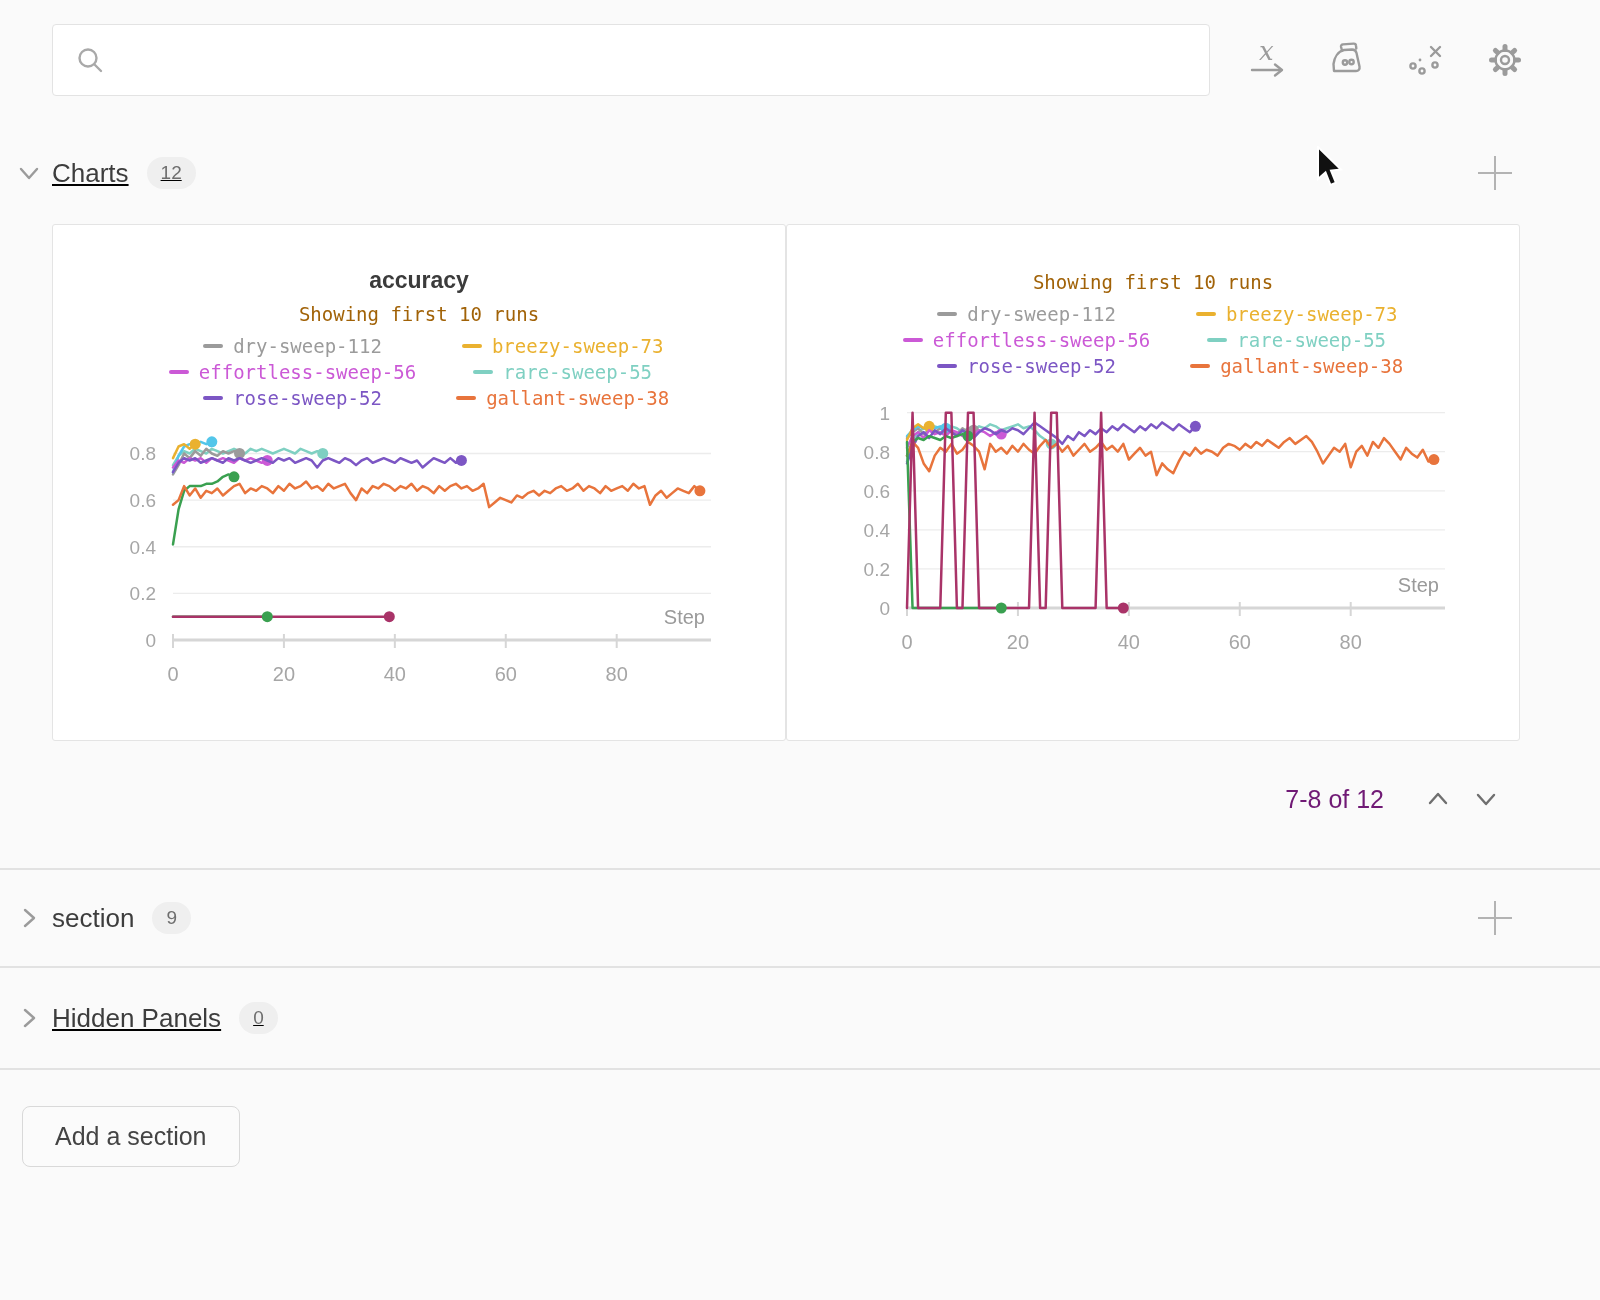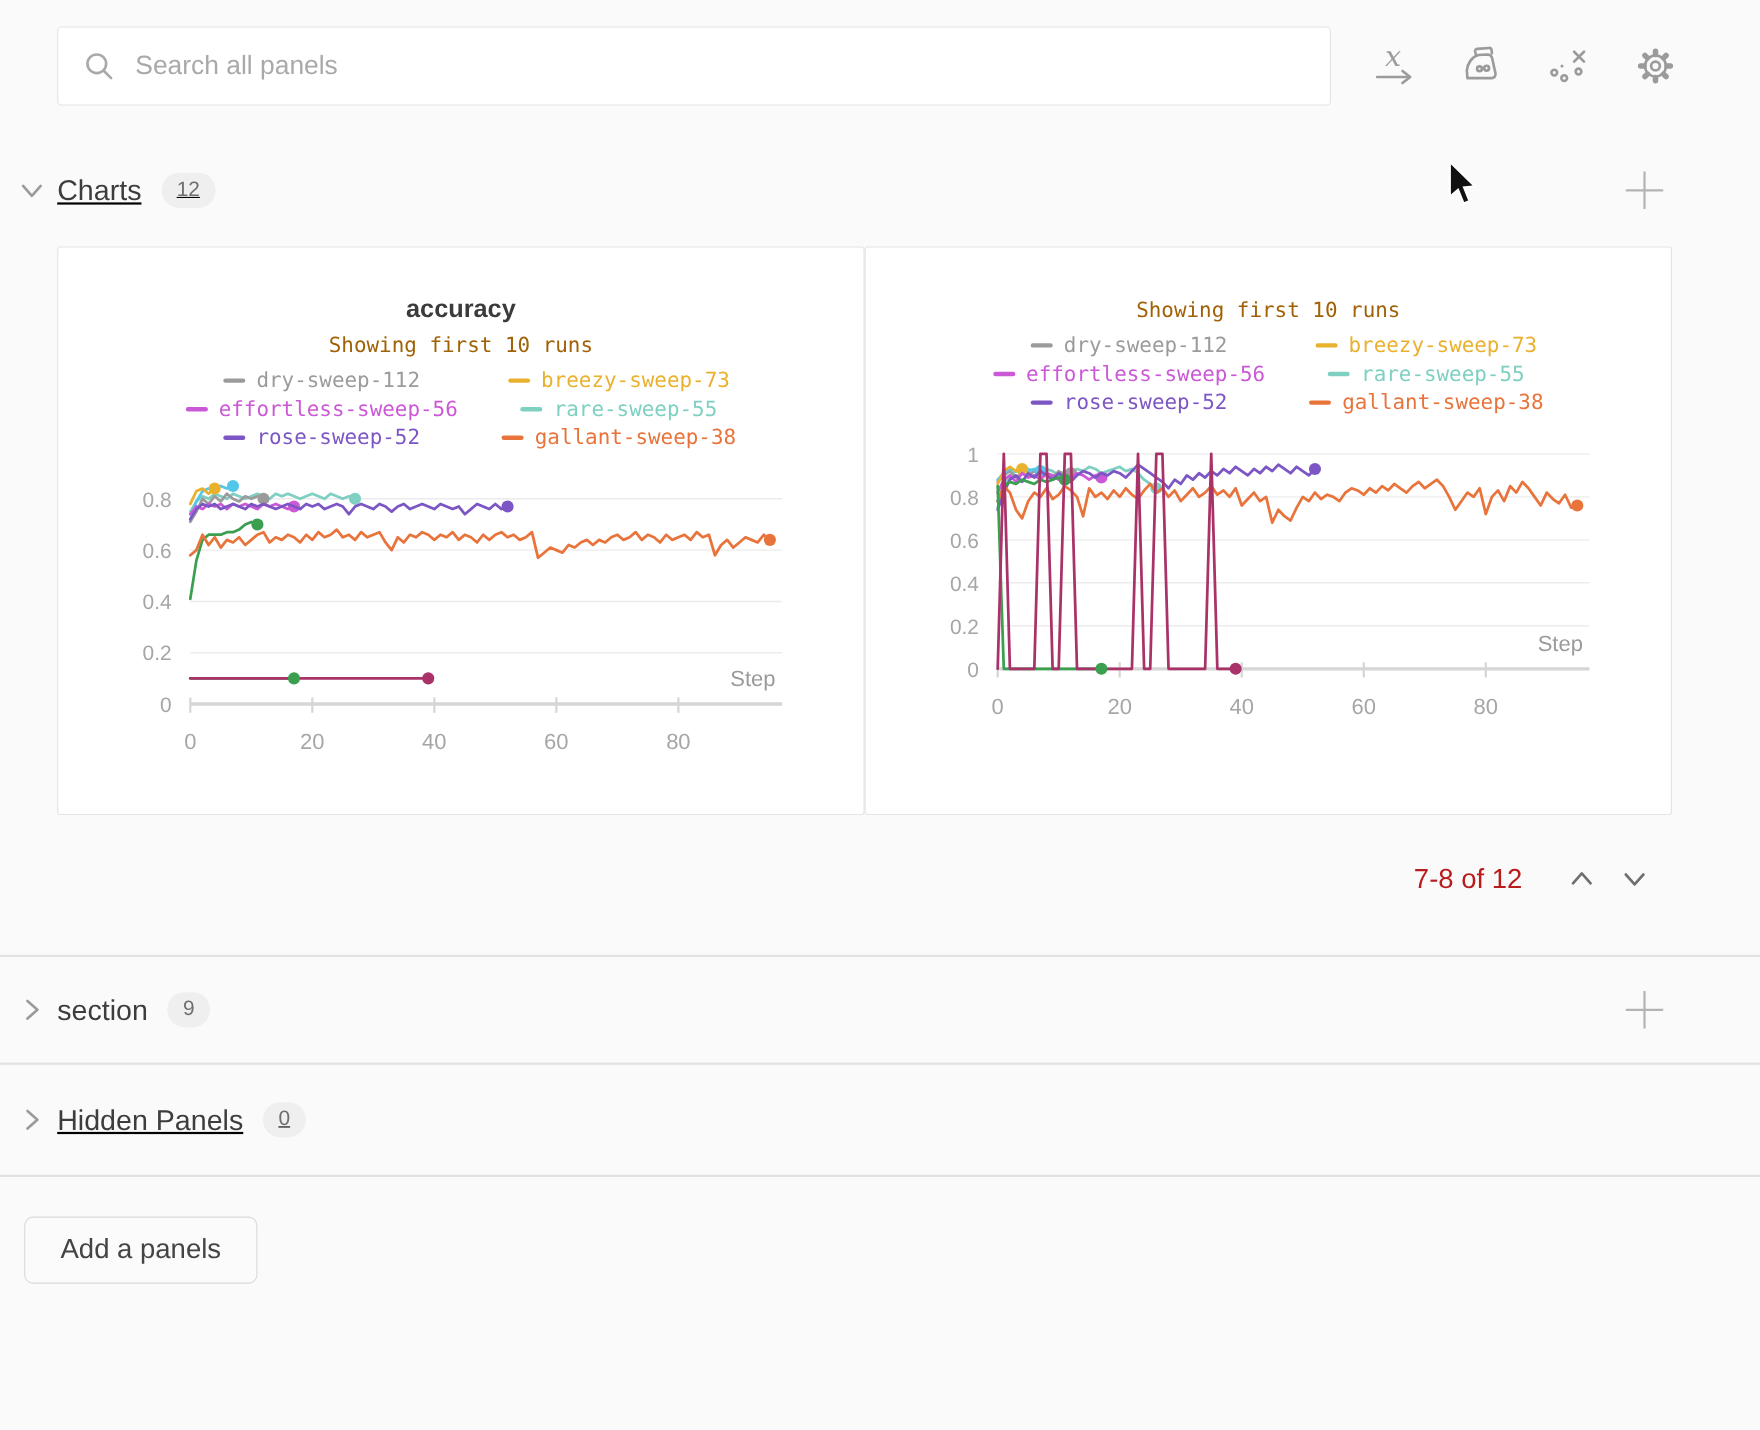--- a/index.html
+++ b/index.html
@@ -28,21 +28,21 @@
   .panel { flex:1; height:517px; background:#ffffff; border:1px solid #e4e4e4; border-radius:3px; padding-top:42px; overflow:hidden; }
   .ptitle { text-align:center; font-size:23px; font-weight:bold; color:#3b3b3b; height:32px; }
   .psub { text-align:center; font-family:"DejaVu Sans Mono", monospace; font-size:19px; color:#a16207; margin-top:4px; height:24px; }
   .legend { margin-top:6px; display:grid; grid-template-columns:repeat(2,auto); justify-content:center; column-gap:40px; }
   .legend-item { display:flex; align-items:center; justify-content:center; gap:10px; height:26px; font-family:"DejaVu Sans Mono", monospace; font-size:19px; cursor:pointer; }
   .legend-item .sw { width:20px; height:4px; border-radius:2px; display:inline-block; }
   .plot { display:block; width:715px; height:292px; margin-top:4px; font-family:"Liberation Sans",sans-serif; }
 
   
   .pagination-row { display:flex; align-items:center; justify-content:flex-end; margin-top:34px; padding-right:96px; height:48px; }
-  .page-label { font-size:25px; color:#b91c1c; margin-right:24px; }
+  .page-label { font-size:25px; color:#701a75; margin-right:24px; }
   .page-chev { width:36px; height:36px; display:flex; align-items:center; justify-content:center; margin-left:12px; cursor:pointer; }
 
   .divider { height:2px; background:#e2e2e2; width:100%; }
   .d1 { margin-top:45px; }
   .collapsed-row { display:flex; align-items:center; height:96px; margin:0 86px 0 16px; }
   .collapsed-row .section-title { font-size:26px; }
 
   
   .add-section-btn { display:inline-block; margin:36px 0 0 22px; background:#fbfbfb; border:1px solid #d9d9d9; border-radius:8px; padding:15px 32px; font-size:25px; color:#444; cursor:pointer; }
 
@@ -56,21 +56,20 @@
 
 
 
 
 <div class="search-row">
   <div class="search-box">
     <svg width="30" height="30" viewBox="0 0 30 30">
       <circle cx="13" cy="13" r="8.5" class="icon-stroke" style="stroke:#a9a9a9"></circle>
       <line x1="19.5" y1="19.5" x2="26" y2="26" class="icon-stroke" style="stroke:#a9a9a9"></line>
     </svg>
-    <input class="search-input" type="text" placeholder="Search all panels" style="">
   </div>
   <div class="toolbar">
     <div class="tool-btn">
       <svg width="44" height="44" viewBox="0 0 44 44">
         <text x="14" y="22" font-size="26" font-style="italic" font-family="DejaVu Serif, serif" fill="#9b9b9b">x</text>
         <line x1="7" y1="32" x2="36" y2="32" class="icon-stroke"></line>
         <polyline points="30,26.5 37,32 30,37.5" class="icon-stroke" fill="none"></polyline>
       </svg>
     </div>
     <div class="tool-btn">
@@ -327,21 +326,21 @@
     <svg width="26" height="26" viewBox="0 0 26 26">
         <polyline points="9,5 18,13 9,21" class="icon-stroke"></polyline>
       </svg>
   </div>
   <span class="section-title">Hidden Panels</span>
   <span class="badge">0</span>
 </div>
 
 <div class="divider"></div>
 
-<button class="add-section-btn">Add a panels</button>
+<button class="add-section-btn">Add a section</button>
 
 
 <div class="cursor">
   <svg width="34" height="46" viewBox="0 0 34 46">
     <path d="M3 1 L3 33 L10.5 26.5 L15.5 39 L21 36.8 L16 24.5 L26 23.5 Z" fill="#111" stroke="#fff" stroke-width="2"></path>
   </svg>
 </div>
 
 
 

